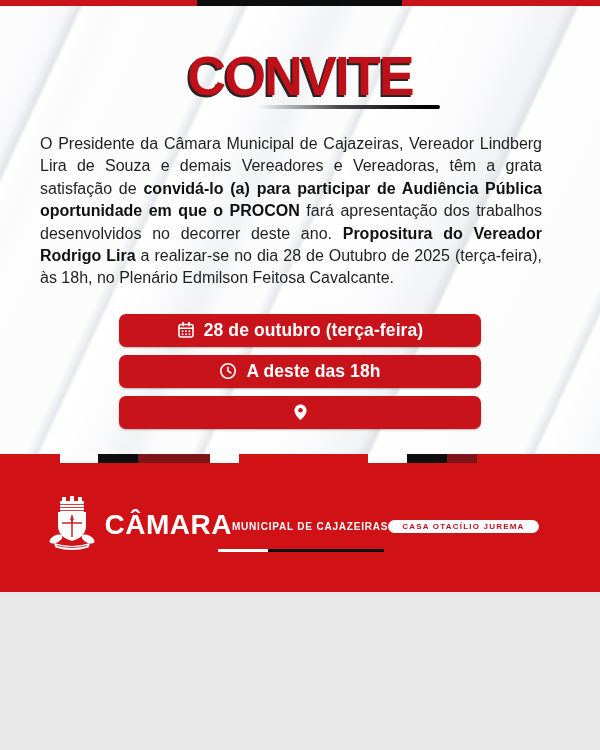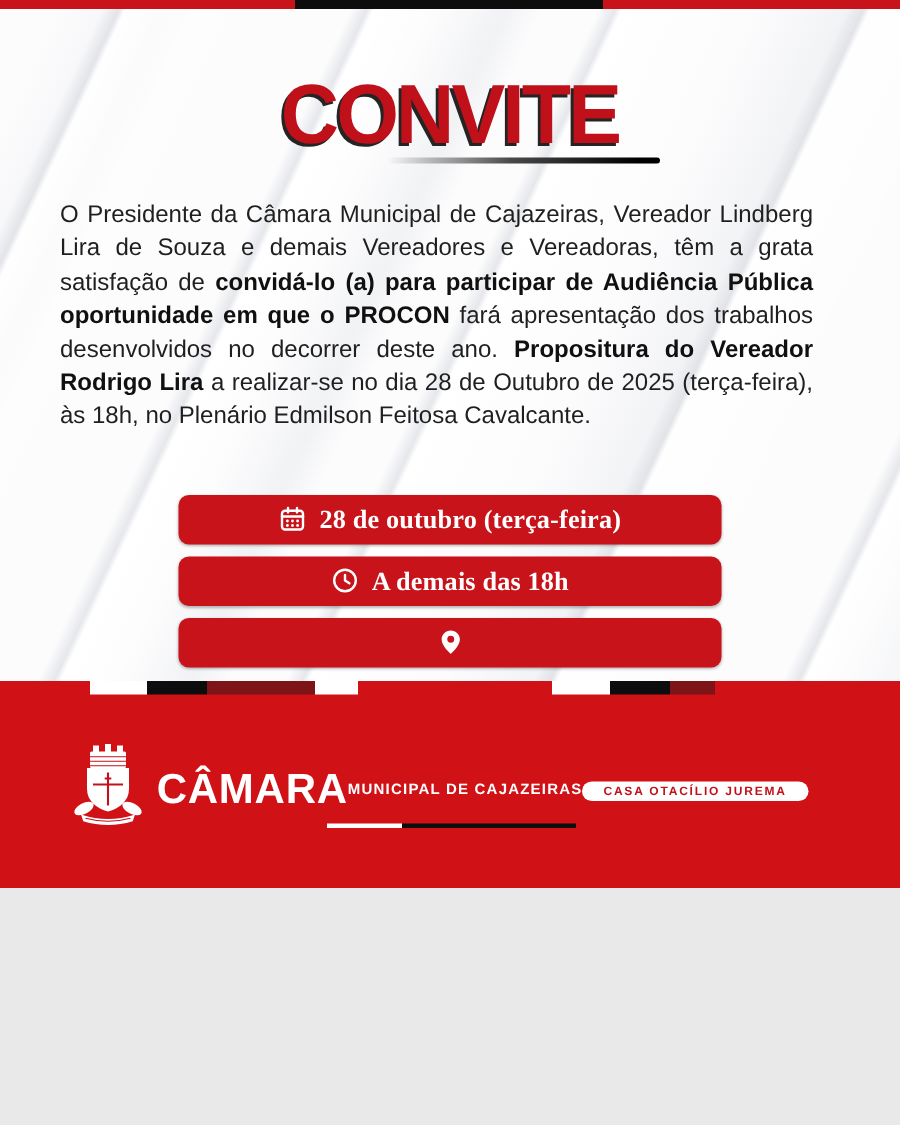--- a/index.html
+++ b/index.html
@@ -44,21 +44,21 @@
     width:182px;height:4px;margin:3px 0 0 258px;
     background:linear-gradient(to right, rgba(130,130,130,0), #4a4a4a 45%, #000 92%);
     border-radius:2px;
   }
   .body-text{
     margin:24px 58px 0 40px;
     font-size:16px;line-height:22.4px;
     text-align:justify;color:#1f1f1f;
   }
   .body-text .b{font-weight:700;color:#101010;}
-  .buttons{margin-top:40px;font-family:Liberation Serif, serif;}
+  .buttons{margin-top:24px;}
   .pill-button{
     width:362px;height:33px;margin:0 auto 8px;
     display:flex;align-items:center;justify-content:center;gap:9px;
     background:#c9131b;border-radius:7px;
     color:#ffffff;font-weight:700;font-size:17.5px;letter-spacing:0.1px;
     box-shadow:0 1px 2px rgba(0,0,0,0.28);
   }
   .pill-button svg{display:block;}
   
   .footer{
@@ -137,21 +137,21 @@
         <span>28 de outubro (terça-feira)</span>
       </div>
 
       <div class="pill-button">
         <span>
           <svg width="18" height="18" viewBox="0 0 18 18" fill="none" stroke="#ffffff" stroke-width="1.6" stroke-linecap="round" stroke-linejoin="round">
             <circle cx="9" cy="9" r="7.2"></circle>
             <path d="M9 5.3 V9 l2.9 1.9"></path>
           </svg>
         </span>
-        <span>A demais das 18h</span>
+        <span>A deste das 18h</span>
       </div>
 
       <div class="pill-button">
         <span>
           <svg width="17" height="18" viewBox="0 0 17 18">
             <path d="M8.5 1.4 c-3.4 0 -6.1 2.7 -6.1 6 c0 4.4 6.1 9.6 6.1 9.6 s6.1 -5.2 6.1 -9.6 c0 -3.3 -2.7 -6 -6.1 -6 z" fill="#ffffff"></path>
             <circle cx="8.5" cy="7.2" r="2.3" fill="#c9131b"></circle>
           </svg>
         </span>
       </div>

